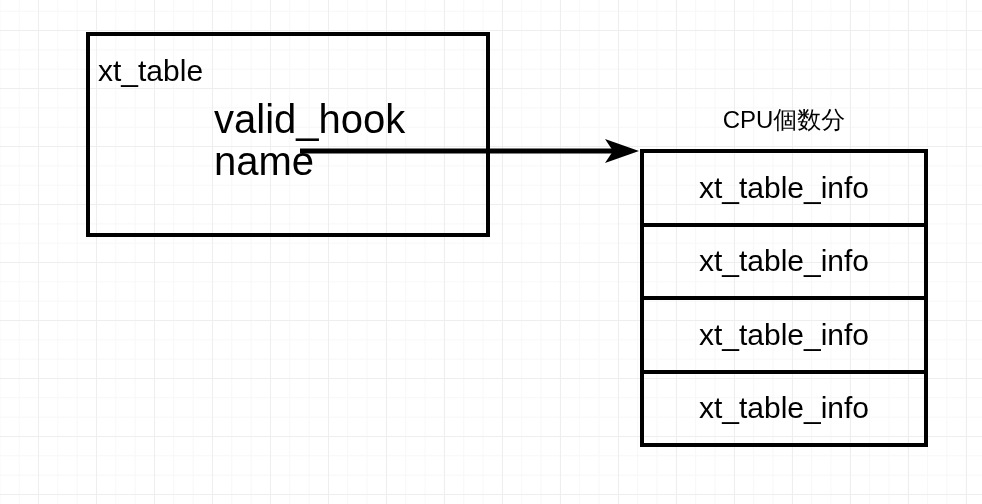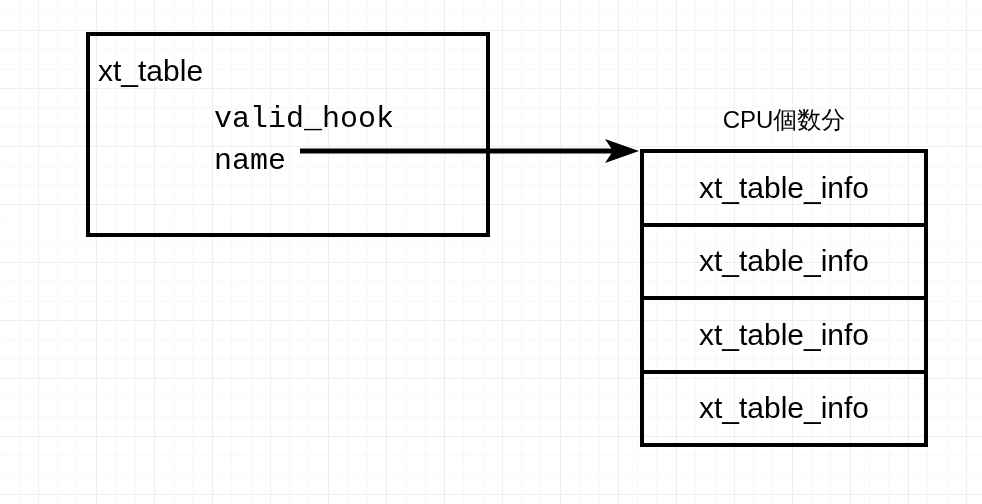--- a/index.html
+++ b/index.html
@@ -53,25 +53,24 @@
     line-height: 30px;
     color: #000000;
     white-space: nowrap;
   }
   .struct-fields {
     position: absolute;
     left: 124px;
     top: 62px;
   }
   .struct-field {
-    font-size: 30px;
+    font-size: 40px;
     line-height: 42px;
     color: #000000;
     white-space: nowrap;
-    font-family: Liberation Mono, monospace;
   }
 
   
   .arrow-svg {
     position: absolute;
     left: 295px;
     top: 132px;
     width: 350px;
     height: 38px;
     overflow: visible;

